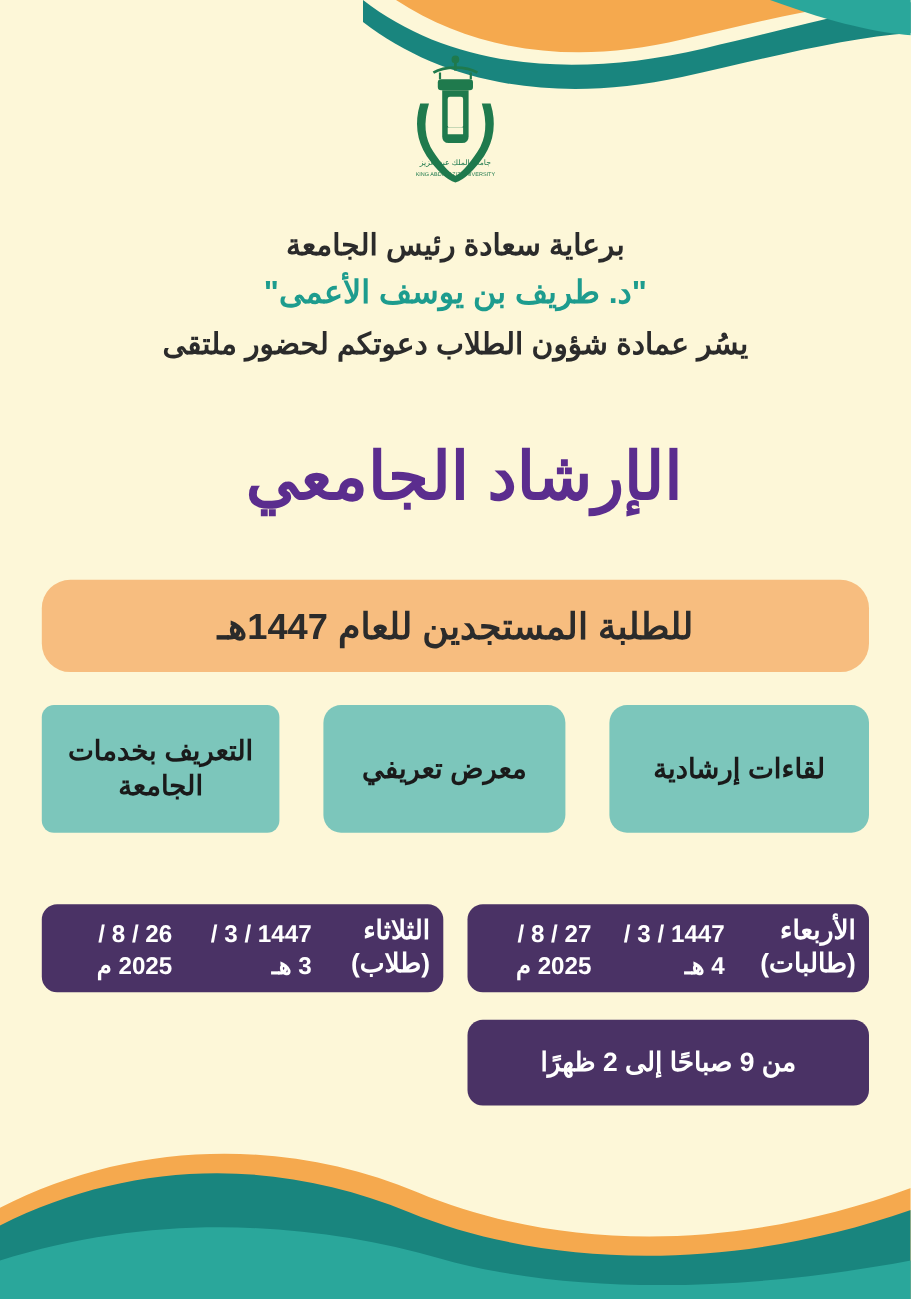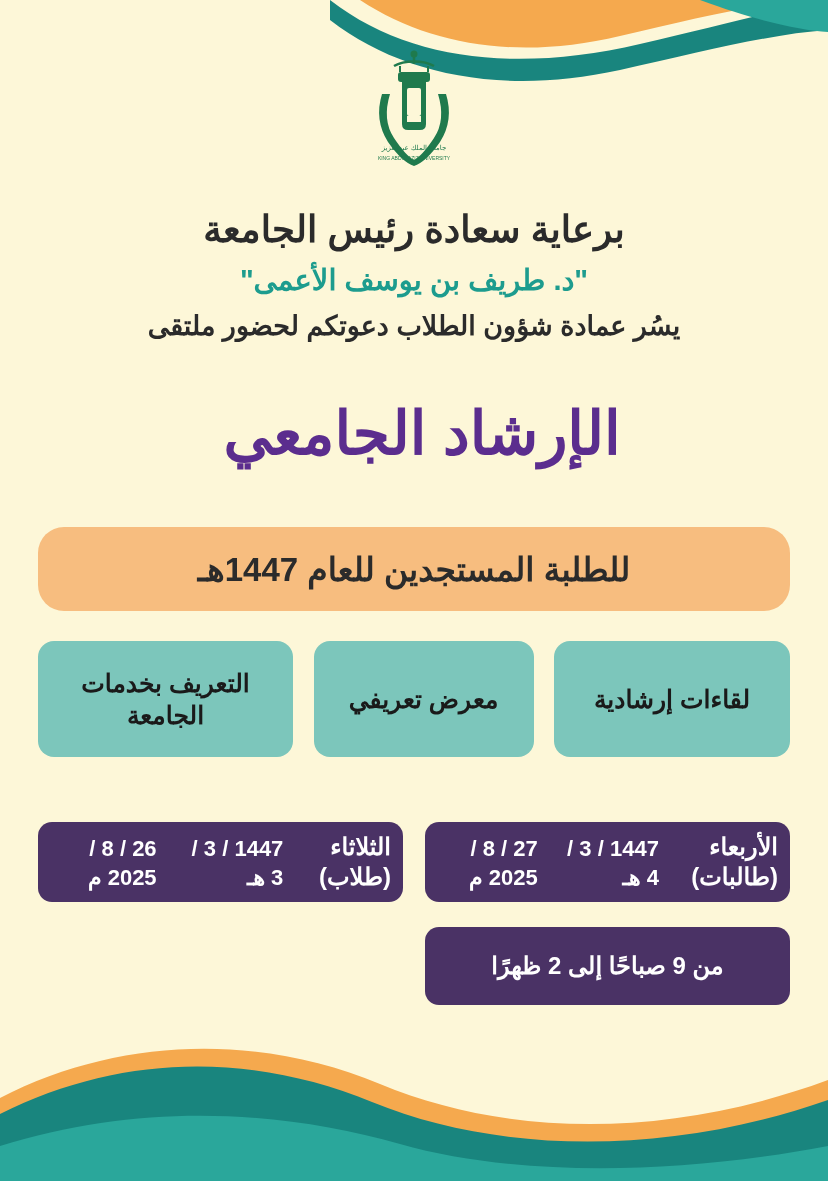--- a/index.html
+++ b/index.html
@@ -48,21 +48,21 @@
 
   
   .intro {
     position: absolute;
     top: 205px;
     left: 0;
     right: 0;
     text-align: center;
   }
   .intro-line1 {
-    font-size: 37px;
+    font-size: 27px;
     font-weight: bold;
     color: #2b2b2b;
     letter-spacing: 0px;
     line-height: 1.35;
   }
   .intro-line2 {
     font-size: 29px;
     font-weight: bold;
     color: #1d9c8e;
     line-height: 1.5;
@@ -130,21 +130,21 @@
     text-align: center;
     color: #1a1a1a;
     font-size: 25px;
     font-weight: bold;
     line-height: 1.3;
     padding: 0 10px;
     box-sizing: border-box;
   }
   .feature.f0 { width: 220px; }
   .feature.f1 { width: 236px; }
-  .feature.f2 { width: 255px; }
+  .feature.f2 { width: 216px; border-radius: 11px; }
 
   
   .days {
     position: absolute;
     top: 822px;
     left: 38px;
     width: 752px;
     display: flex;
     gap: 22px;
     justify-content: space-between;

